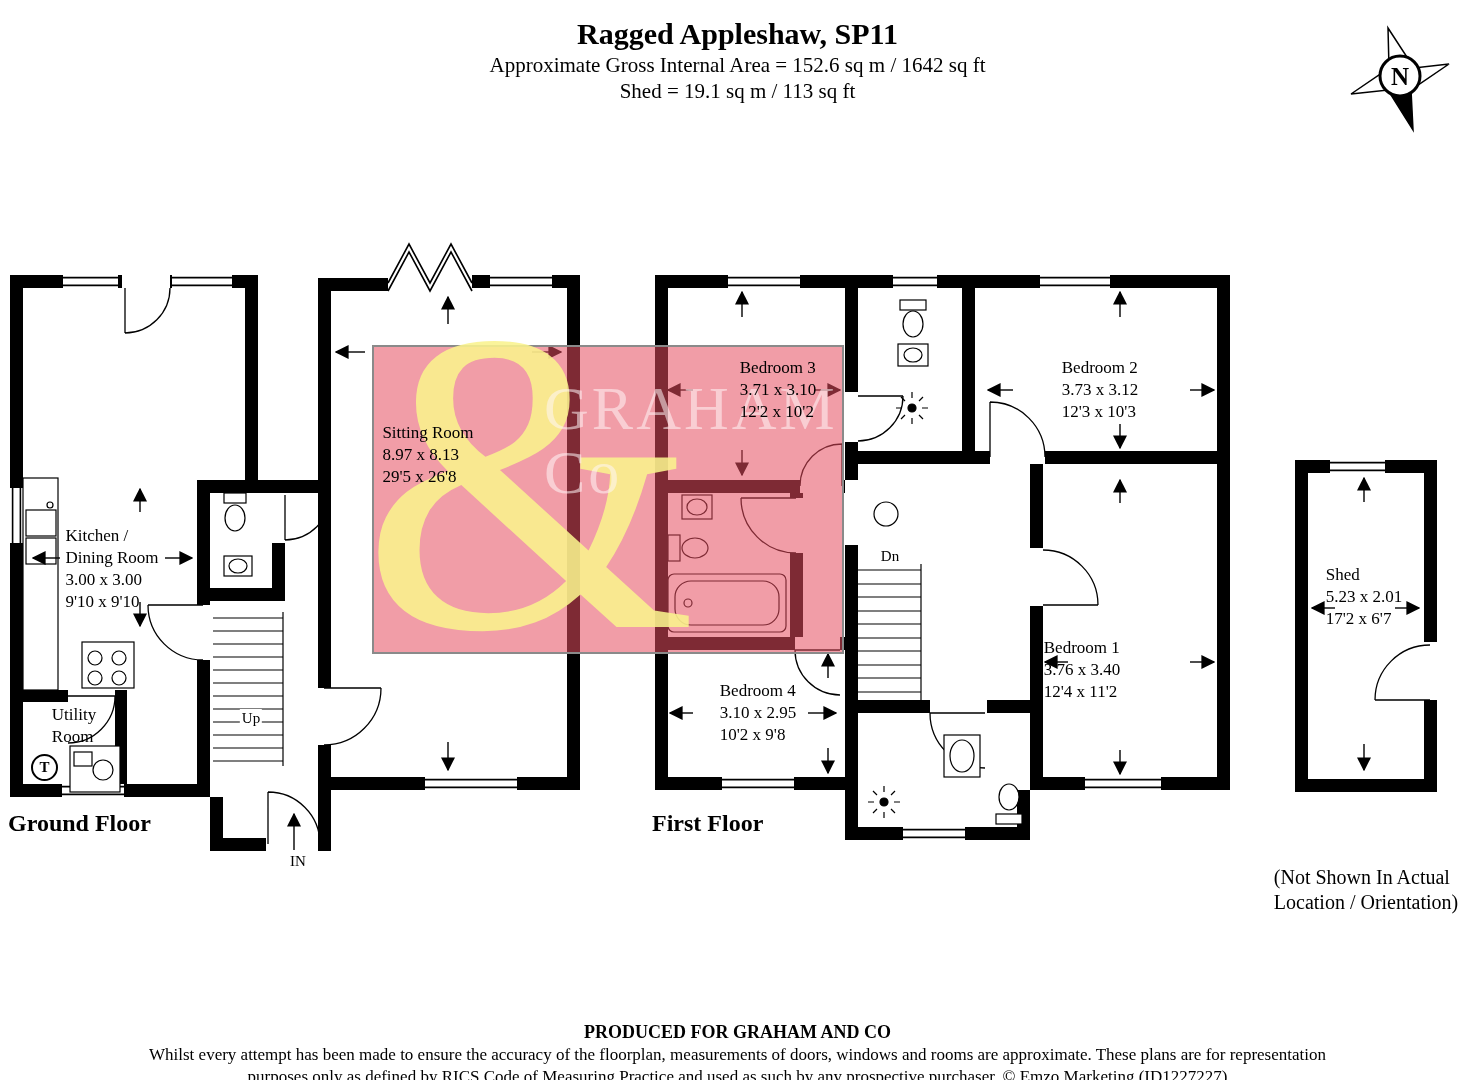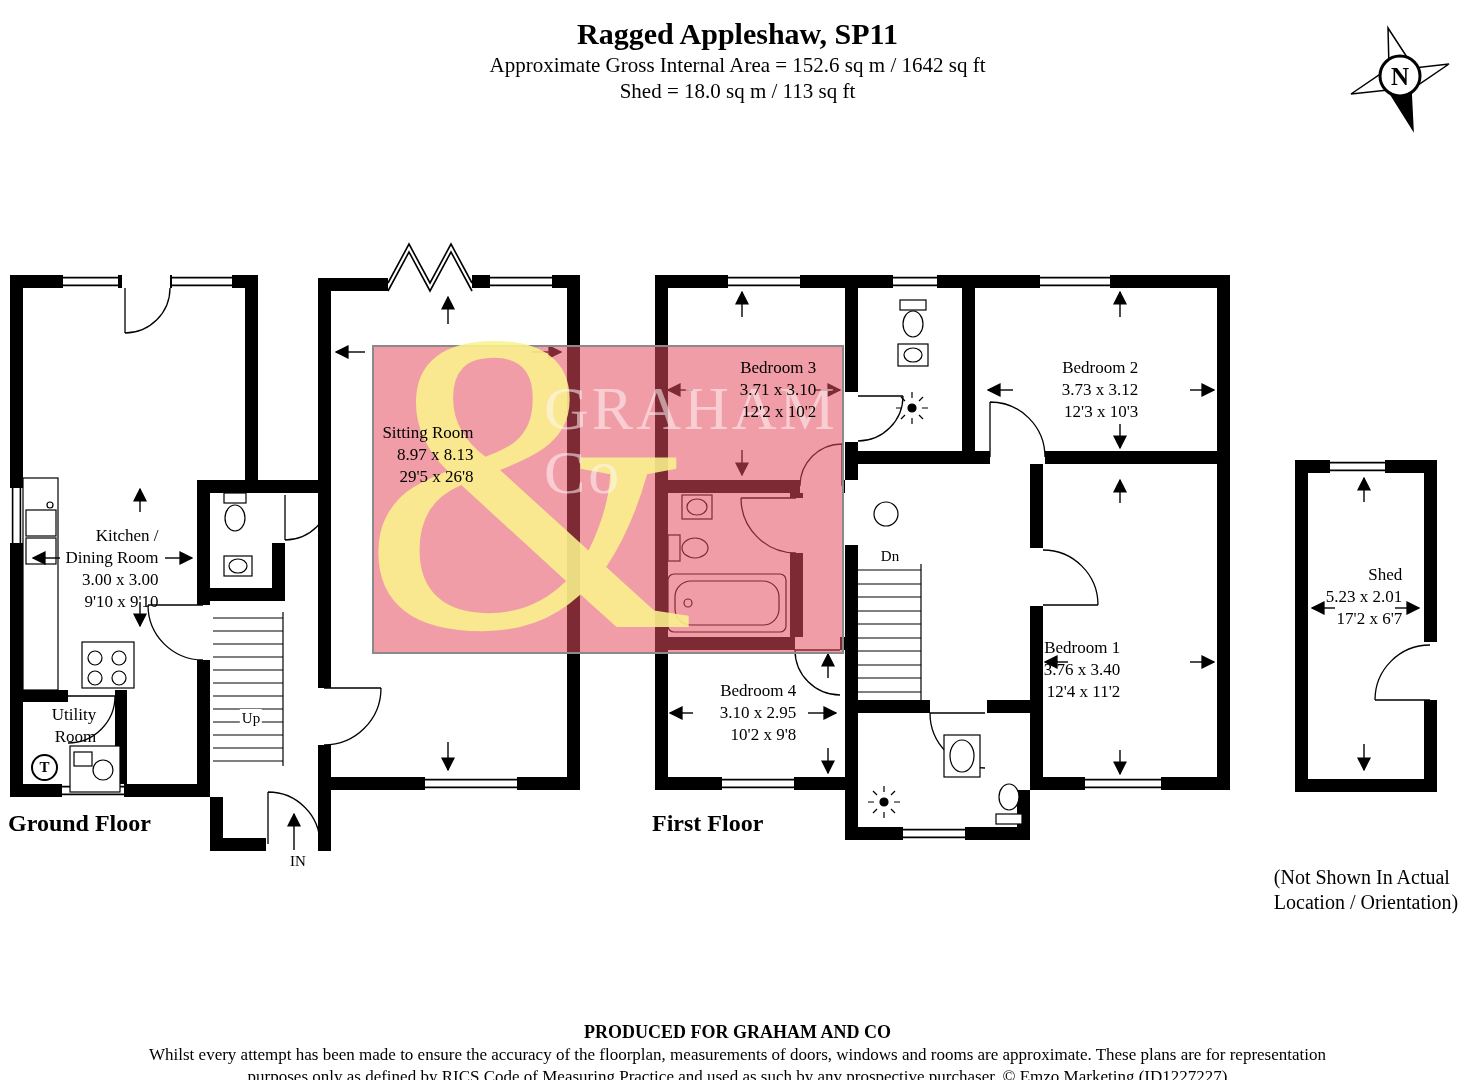--- a/index.html
+++ b/index.html
@@ -5,21 +5,21 @@
   html,body{margin:0;padding:0;background:#fff;}
   body{font-family:"Liberation Serif",serif;color:#000;}
   .stage{position:relative;width:1475px;height:1080px;background:#fff;overflow:hidden;}
   .plan-svg{position:absolute;left:0;top:0;}
 
   .header{position:absolute;top:16px;left:0;width:100%;text-align:center;}
   .header .title{font-size:30px;font-weight:bold;line-height:36px;}
   .header .sub{font-size:21px;line-height:26px;}
 
   .floor-title{position:absolute;font-size:24px;font-weight:bold;white-space:nowrap;}
-  .rlabel{position:absolute;transform:translate(-50%,-50%);text-align:right;font-size:17px;line-height:22px;white-space:nowrap;}
+  .rlabel{position:absolute;transform:translate(-50%,-50%);text-align:left;font-size:17px;line-height:22px;white-space:nowrap;}
   .slabel{position:absolute;transform:translate(-50%,-50%);font-size:15px;line-height:18px;background:#fff;padding:0 2px;white-space:nowrap;}
   .slabel.nobg{background:transparent;}
   .t-circle{position:absolute;left:31px;top:754px;width:23px;height:23px;border:2px solid #000;border-radius:50%;text-align:center;line-height:23px;font-size:15px;font-weight:bold;background:#fff;}
   .shed-note{position:absolute;left:1366px;top:890px;transform:translate(-50%,-50%);font-size:20px;line-height:25px;white-space:nowrap;}
 
   .watermark{position:absolute;left:372px;top:345px;width:468px;height:305px;background:rgba(229,76,95,0.55);border:2px solid #8a8a8a;}
   .wm-amp{position:absolute;left:-12px;top:-80px;font-size:430px;line-height:430px;font-family:"Liberation Serif",serif;color:rgba(249,243,141,0.88);}
   .wm-name{position:absolute;left:170px;top:30px;font-size:62px;line-height:62px;letter-spacing:3px;color:rgba(255,245,248,0.55);}
   .wm-suffix{position:absolute;left:170px;top:94px;font-size:62px;line-height:62px;letter-spacing:3px;color:rgba(255,245,248,0.55);}
 
@@ -284,21 +284,21 @@
 
   <div class="watermark">
     <span class="wm-amp">&amp;</span>
     <span class="wm-name">GRAHAM</span>
     <span class="wm-suffix">Co</span>
   </div>
 
   <div class="header">
     <div class="title">Ragged Appleshaw, SP11</div>
     <div class="sub">Approximate Gross Internal Area = 152.6 sq m / 1642 sq ft</div>
-    <div class="sub">Shed = 18.0 sq m / 113 sq ft</div>
+    <div class="sub">Shed = 19.1 sq m / 113 sq ft</div>
   </div>
 
   <div class="rlabel" style="left:112px;top:569px">
     <div>Kitchen /</div>
     <div>Dining Room</div>
     <div>3.00 x 3.00</div>
     <div>9'10 x 9'10</div>
   </div>
 
   <div class="rlabel" style="left:74px;top:726px">

